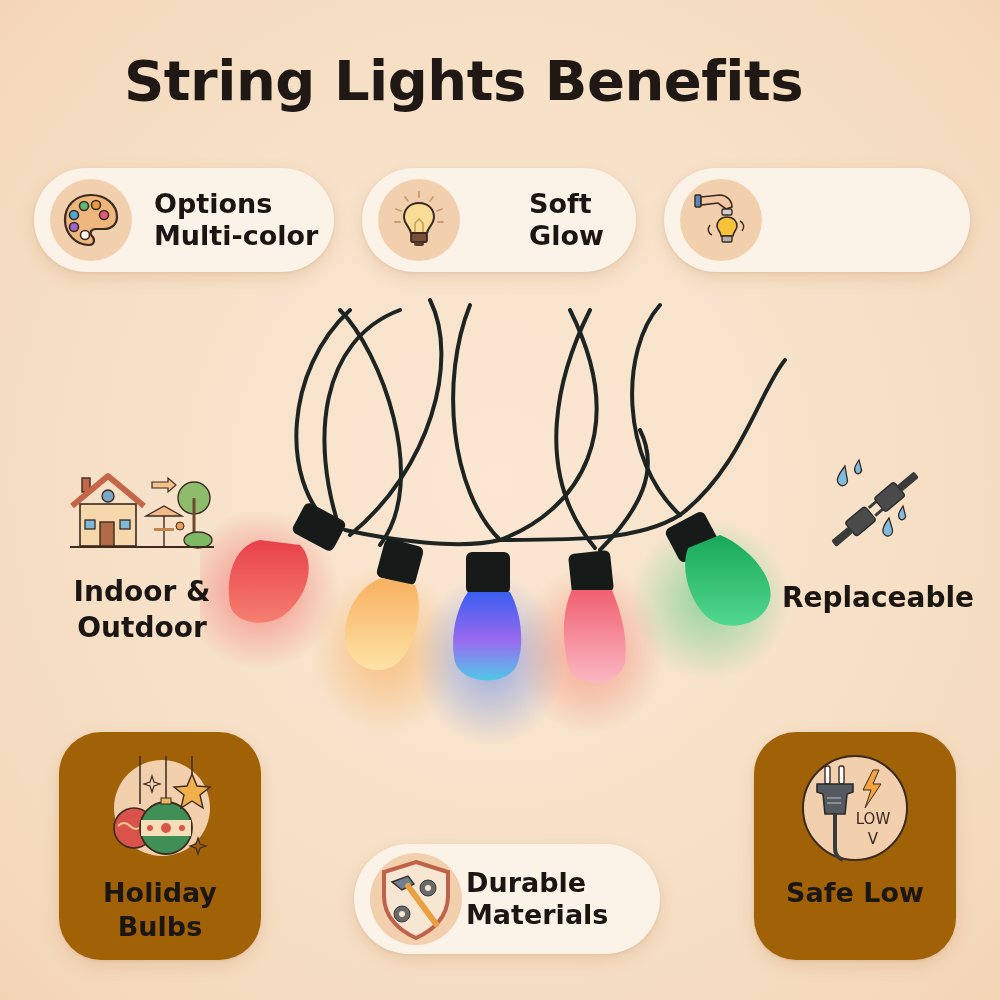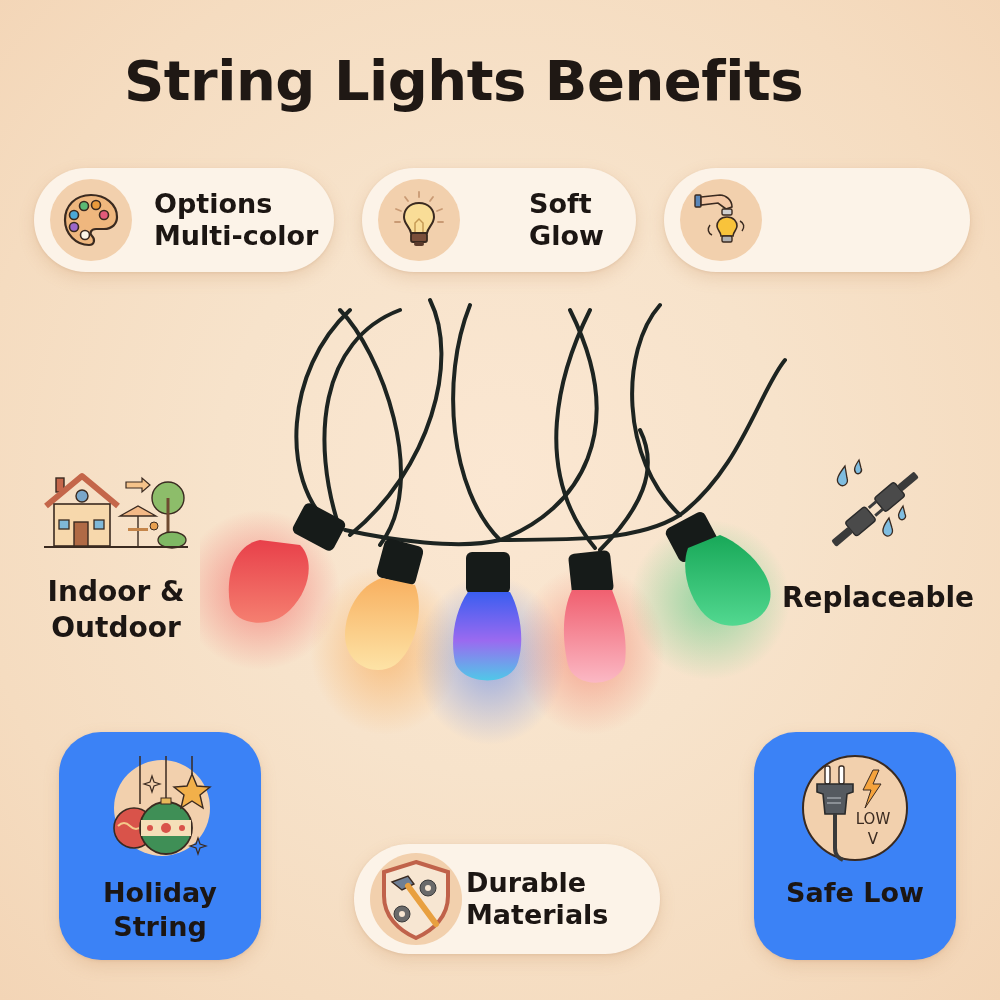--- a/index.html
+++ b/index.html
@@ -23,21 +23,21 @@
   }
   .pill .ic {
     width: 82px; height: 82px; border-radius: 50%;
     background: #f2d0ad; flex: 0 0 82px; display: flex; align-items: center; justify-content: center;
   }
   .pill .lbl {
     margin-left: 22px; font-size: 27px; font-weight: bold; line-height: 32px; color: #1c1613;
   }
   .card {
     position: absolute; width: 202px; height: 228px; border-radius: 42px;
-    background: #3b82f6;
+    background: #a16207;
     box-shadow: 0 6px 16px rgba(190,130,80,0.22), 0 1px 3px rgba(160,110,70,0.15);
     display: flex; flex-direction: column; align-items: center;
   }
   .card .ic { margin-top: 20px; width: 112px; height: 112px; display:flex; align-items:center; justify-content:center; }
   .card .lbl { margin-top: 12px; text-align: center; font-size: 27px; font-weight: bold; line-height: 34px; }
   .side { position: absolute; display: flex; flex-direction: column; align-items: center; }
   .side .lbl { text-align: center; font-size: 28px; font-weight: bold; line-height: 36px; margin-top: 18px; }
   .lights { position: absolute; left: 200px; top: 290px; width: 600px; height: 460px; }
 </style>
 </head>
@@ -181,21 +181,21 @@
   <g>
     <rect x="370" y="262" width="42" height="42" rx="6" fill="#161b19" transform="rotate(-6 391 283)"></rect>
     <path d="M372 300 C362 320 362 350 368 375 C375 400 420 398 425 372 C428 345 420 320 412 300 Z" fill="url(#bPink)"></path>
   </g>
   <g>
     <rect x="470" y="228" width="44" height="38" rx="6" fill="#161b19" transform="rotate(-28 492 247)"></rect>
     <path d="M488 258 C480 280 490 310 505 325 C525 345 565 335 570 310 C575 285 545 255 520 245 Z" fill="url(#bGreen)"></path>
   </g>
 </svg>
 
-<div class="side" style="left:36px; top:470px; width:160px;">
+<div class="side" style="left:62px; top:470px; width:160px;">
   <div>
     <svg width="148" height="82" viewBox="0 0 148 82">
       <rect x="14" y="8" width="8" height="14" fill="#c4664a" stroke="#3a2a20" stroke-width="1.4"></rect>
       <path d="M4 36 L40 6 L76 36" fill="none" stroke="#c4664a" stroke-width="6" stroke-linejoin="round"></path>
       <rect x="12" y="34" width="56" height="42" fill="#f7d8ac" stroke="#3a2a20" stroke-width="1.6"></rect>
       <circle cx="40" cy="26" r="6" fill="#7aa6c8" stroke="#3a2a20" stroke-width="1.4"></circle>
       <rect x="32" y="52" width="14" height="24" fill="#b06a45" stroke="#3a2a20" stroke-width="1.4"></rect>
       <rect x="17" y="50" width="10" height="9" fill="#7fb8d8" stroke="#3a2a20" stroke-width="1.3"></rect>
       <rect x="52" y="50" width="10" height="9" fill="#7fb8d8" stroke="#3a2a20" stroke-width="1.3"></rect>
       <path d="M84 12 L100 12 L100 8 L108 15 L100 22 L100 18 L84 18 Z" fill="#f5c38a" stroke="#3a2a20" stroke-width="1.2"></path>
@@ -252,21 +252,21 @@
       <circle cx="46" cy="76" r="3" fill="#d9534a"></circle>
       <circle cx="78" cy="76" r="3" fill="#d9534a"></circle>
       <rect x="57" y="46" width="10" height="6" fill="#e8b85a" stroke="#3a2a20" stroke-width="1"></rect>
       <path d="M88 22 L93 34 L106 35 L96 43 L99 56 L88 49 L77 56 L80 43 L70 35 L83 34 Z" fill="#f2b04a" stroke="#3a2a20" stroke-width="1.4"></path>
       <path d="M48 24 L50 30 L56 32 L50 34 L48 40 L46 34 L40 32 L46 30 Z" fill="none" stroke="#3a2a20" stroke-width="1.2"></path>
       <path d="M94 86 L96 92 L102 94 L96 96 L94 102 L92 96 L86 94 L92 92 Z" fill="none" stroke="#3a2a20" stroke-width="1.2"></path>
     </svg>
   </div>
   <div class="lbl">
     <div>Holiday</div>
-    <div>String</div>
+    <div>Bulbs</div>
   </div>
 </div>
 
 <div class="pill" style="left:354px; top:844px; width:306px; height:110px; border-radius:55px;">
   <div class="ic" style="width:92px;height:92px;flex-basis:92px;">
     <svg width="76" height="82" viewBox="0 0 76 82">
       <path d="M38 4 L70 14 L70 38 C70 58 56 72 38 80 C20 72 6 58 6 38 L6 14 Z" fill="#f7e6d2" stroke="#c0624a" stroke-width="4"></path>
       <g fill="#6a6a6a" stroke="#3a3a3a" stroke-width="1">
         <circle cx="50" cy="30" r="8"></circle>
           <circle cx="24" cy="56" r="8"></circle>

